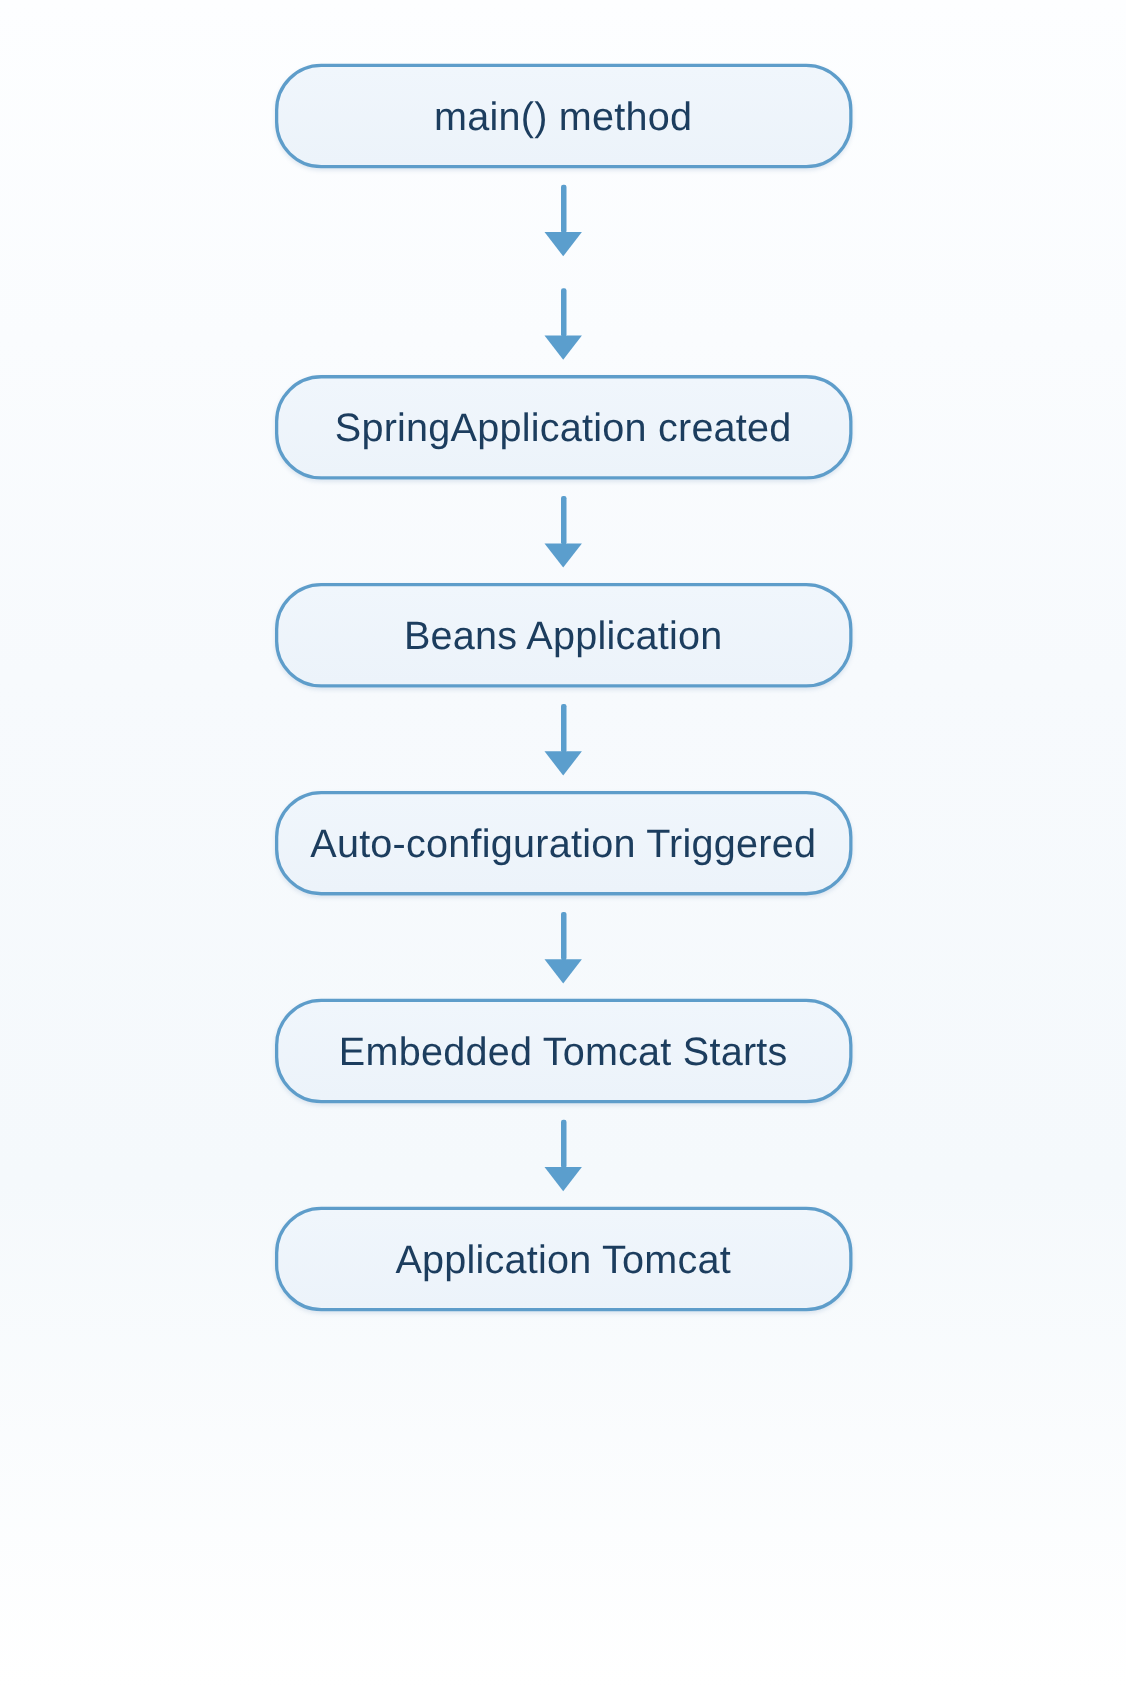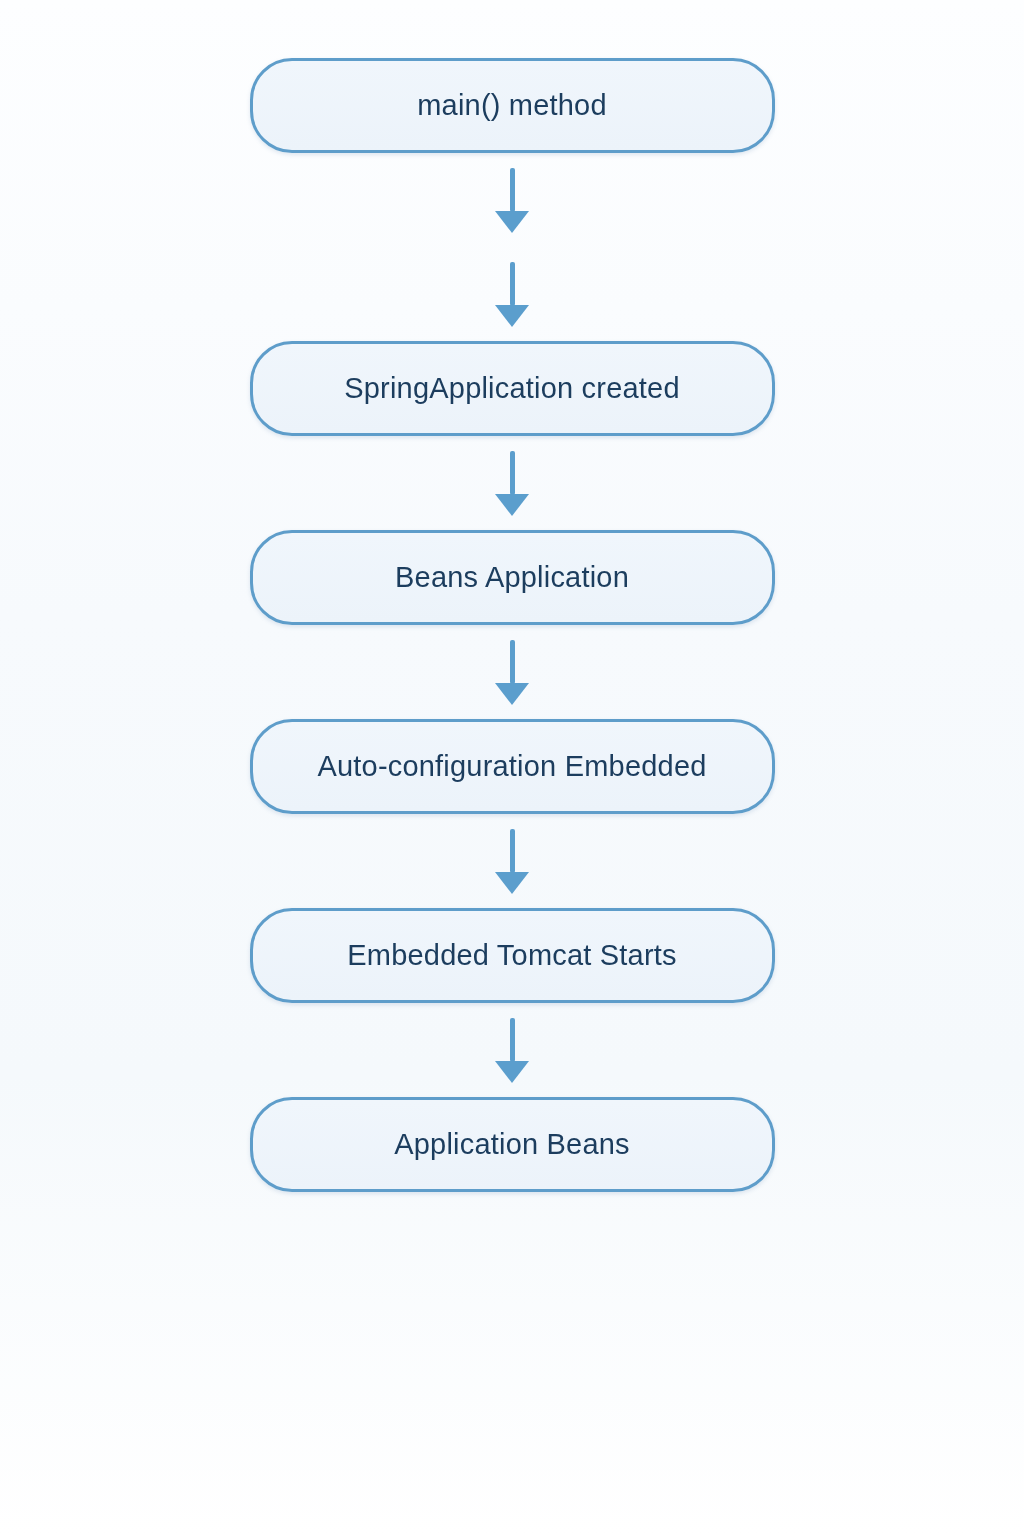--- a/index.html
+++ b/index.html
@@ -34,21 +34,21 @@
     background: linear-gradient(180deg, #f0f6fc 0%, #ecf3fa 100%);
     border: 3px solid #5e9dca;
     border-radius: 42px;
     display: flex;
     align-items: center;
     justify-content: center;
     box-shadow: 0 2px 4px rgba(90, 130, 170, 0.18);
   }
   .flow-node .node-label {
     color: #1c3d5e;
-    font-size: 29px;
+    font-size: 36px;
     font-weight: 400;
     letter-spacing: 0.2px;
     text-align: left;
     line-height: 1.1;
   }
   .arrow-wrap {
     height: 94px;
     display: flex;
     flex-direction: column;
     align-items: center;
@@ -102,35 +102,35 @@
     <div class="flow-node">
       <span class="node-label">Beans Application</span>
     </div>
 
     <div class="arrow-wrap">
       <div class="arrow-stem"></div>
       <div class="arrow-head"></div>
     </div>
 
     <div class="flow-node">
-      <span class="node-label">Auto-configuration Embedded</span>
+      <span class="node-label">Auto-configuration Triggered</span>
     </div>
 
     <div class="arrow-wrap">
       <div class="arrow-stem"></div>
       <div class="arrow-head"></div>
     </div>
 
     <div class="flow-node">
       <span class="node-label">Embedded Tomcat Starts</span>
     </div>
 
     <div class="arrow-wrap">
       <div class="arrow-stem"></div>
       <div class="arrow-head"></div>
     </div>
 
     <div class="flow-node">
-      <span class="node-label">Application Beans</span>
+      <span class="node-label">Application Tomcat</span>
     </div>
 
   </div>
 </div>
 
 </body></html>

